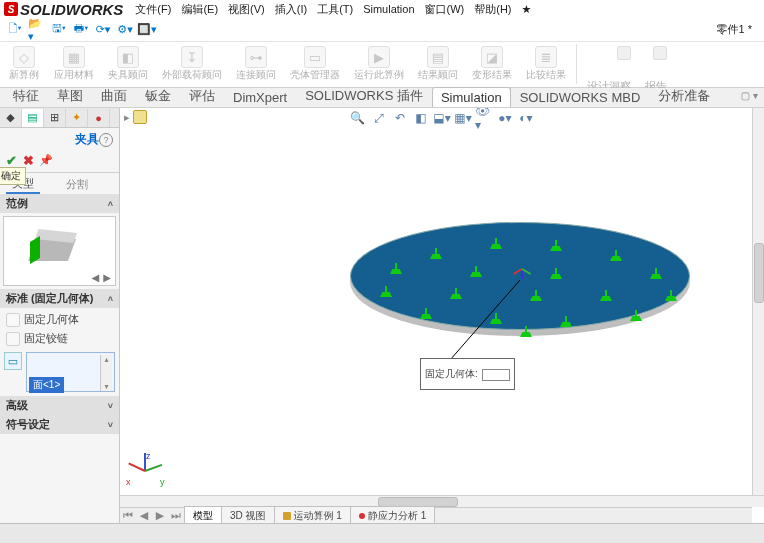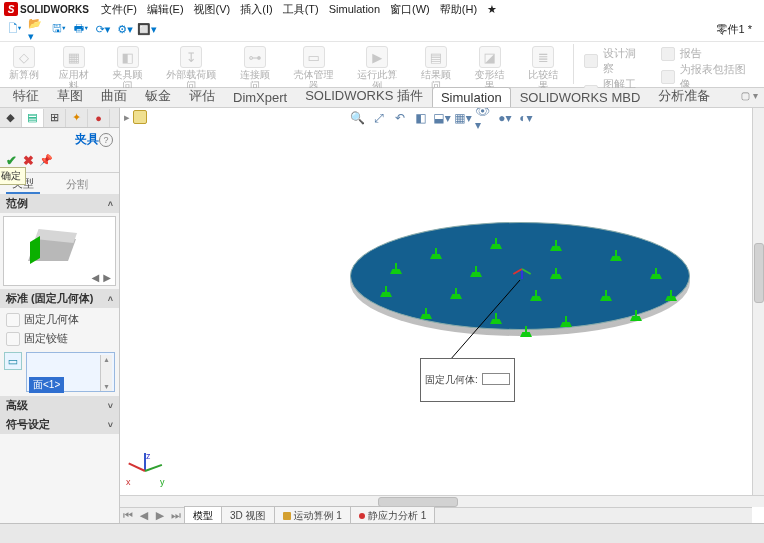--- a/index.html
+++ b/index.html
@@ -2,36 +2,36 @@
 <html><head>
 <meta charset="utf-8">
 <style>
   * { box-sizing: border-box; margin: 0; padding: 0; font-family: "Microsoft YaHei", Arial, sans-serif; }
   body { width: 764px; height: 543px; overflow: hidden; background: #fff; font-size: 11px; color: #444; position: relative; }
 
   
   .menubar { height: 18px; background: #fff; display: flex; align-items: center; padding: 0 4px; gap: 2px; }
   .sw-logo { display:flex; align-items:center; gap:2px; margin-right:6px;}
   .sw-icon { width:14px; height:14px; background:#d40000; color:#fff; font-weight:bold; font-style:italic; display:flex; align-items:center; justify-content:center; font-size:10px; border-radius:2px;}
-  .sw-text { font-weight:bold; font-size:10px; color:#222;}
+  .sw-text { font-style:italic; font-weight:bold; font-size:15px; color:#222;}
   .menubar .menu-item { padding: 1px 4px; cursor: default; color:#222;}
 
   
   .qbar { height: 24px; background:#fff; display:flex; align-items:center; gap:4px; padding:0 6px; border-bottom:1px solid #e5e5e5;}
   .qbar .qbtn { width:18px; height:18px; display:flex; align-items:center; justify-content:center; color:#0077cc; cursor:default;}
   .spacer { flex:1; }
   .doc-name { color:#222; padding:0 6px; }
 
   
   .ribbon { height: 46px; background: #fff; border-bottom:1px solid #d0d0d0; display:flex; align-items:flex-start; padding:2px 4px; gap:6px; }
   .rgrp { display:flex; flex-direction:column; align-items:center; min-width:40px; padding:2px 4px; color:#b0b0b0;}
   .rgrp .ric { width:22px; height:22px; border:1px solid #e0e0e0; border-radius:3px; background:#f7f7f7; margin-bottom:1px; display:flex; align-items:center; justify-content:center; font-size:13px; color:#c8c8c8;}
   .rgrp .lbl { font-size:10px; text-align:center; line-height:11px; }
   .rgrp.multi { flex-direction:column; align-items:flex-start; gap:0;}
-  .rgrp.multi .row { display:flex; align-items:center; gap:5px; margin-bottom:1px; color:#b0b0b0;}
+  .rgrp.multi .row { display:flex; align-items:flex-end; gap:19px; margin-bottom:1px; color:#b0b0b0;flex-direction:column;}
   .rgrp.multi .row .mic { width:14px; height:14px; background:#f0f0f0; border:1px solid #e0e0e0; border-radius:2px;}
 
   
   .tabstrip { height: 20px; background:#f0f0f0; border-bottom:1px solid #d0d0d0; display:flex; align-items:flex-end; padding:0 4px; position:relative;}
   .tab { padding:2px 8px; font-size:13px; color:#555; border:1px solid transparent; border-bottom:none; cursor:default;}
   .tab.active { background:#fff; border-color:#c0c0c0; color:#333; border-radius:3px 3px 0 0;}
   .tabstrip .closer { position:absolute; right:6px; top:2px; font-size:10px; color:#888;}
 
   
   .main { position:absolute; top:108px; left:0; right:0; bottom:20px; display:flex; }
@@ -80,21 +80,21 @@
   .fixpt::before{content:"";position:absolute;top:0;left:5px;width:2px;height:8px;background:#10cc10;}
   .fixpt::after{content:"";position:absolute;top:6px;left:0;width:12px;height:5px;background:#10cc10;clip-path:polygon(20% 0,80% 0,100% 100%,0 100%);}
   .triad-mini{position:absolute;top:35px;left:165px;width:14px;height:14px;}
   .triad-mini .ax{position:absolute;left:6px;top:6px;width:2px;height:10px;}
   .tx{background:#d33;transform:rotate(60deg);transform-origin:top;}
   .ty{background:#3b3;transform:rotate(-60deg);transform-origin:top;}
   .tz{background:#33d;height:12px;top:-6px;}
 
   .callout-line { position:absolute; top:172px; left:400px; width:100px; height:80px; }
   .callout-line svg{overflow:visible;}
-  .callout-box { position:absolute; top:250px; left:300px; background:#fff; border:1px solid #666; padding:14px 4px; font-size:10px; display:flex; align-items:flex-start; gap:4px;}
+  .callout-box { position:absolute; top:250px; left:300px; background:#fff; border:1px solid #666; padding:8px 4px; font-size:10px; display:flex; align-items:flex-end; gap:4px;}
   .callout-box .field{width:28px;height:12px;border:1px solid #888;display:inline-block;}
 
   .triad { position:absolute; bottom:30px; left:6px; width:40px; height:40px;}
   .triad .axis { position:absolute; left:18px; top:18px; width:2px; height:18px; transform-origin:top;}
   .triad .ax-x{background:#d43333;transform:rotate(115deg);} .triad .ax-y{background:#30a030;transform:rotate(-110deg);} .triad .ax-z{background:#3355cc;transform:rotate(0deg);top:0;}
   .triad .lbl{position:absolute;font-size:9px;}
 
   .view-scroll-h{position:absolute;bottom:16px;left:0;right:0;height:12px;background:#f0f0f0;border-top:1px solid #d0d0d0;}
   .view-scroll-h .thumb{position:absolute;left:40%;width:80px;top:1px;height:10px;background:#d2d2d2;border:1px solid #bbb;border-radius:3px;}
   .view-scroll-v{position:absolute;top:0;right:0;bottom:28px;width:12px;background:#f0f0f0;border-left:1px solid #d0d0d0;}

